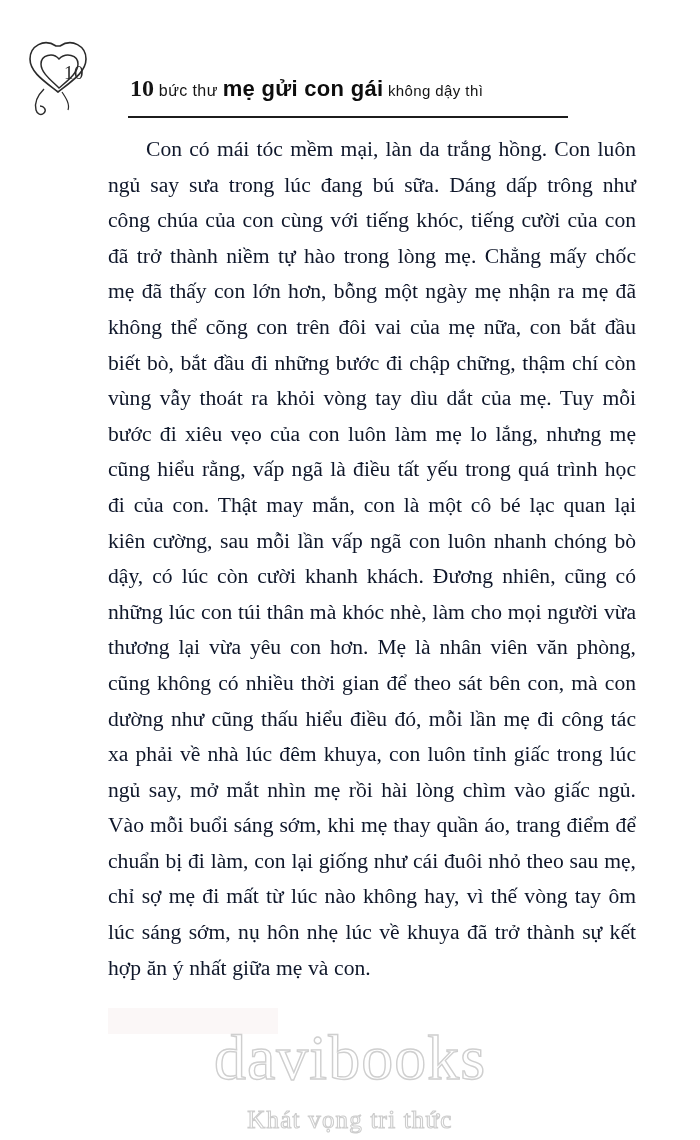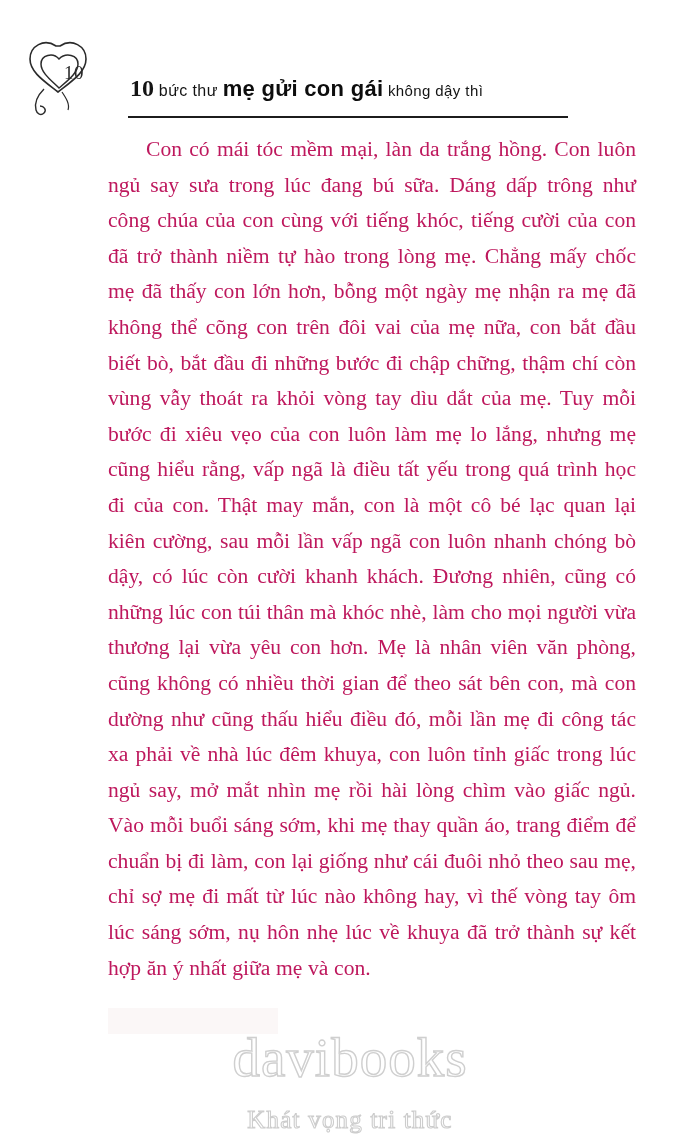--- a/index.html
+++ b/index.html
@@ -97,39 +97,39 @@
   .body-text {
     position: absolute;
     left: 108px;
     top: 132px;
     width: 528px;
     font-family: "Liberation Serif", serif;
     font-size: 21.6px;
     line-height: 35.6px;
     text-align: justify;
     text-align-last: left;
-    color: #be185d;
+    color: #0f172a;
     text-indent: 38px;
     hyphens: none;
     word-spacing: 0.3px;
   }
 
   
   .watermark {
     position: absolute;
     left: 0;
     top: 1018px;
     width: 700px;
     text-align: center;
     pointer-events: none;
     user-select: none;
   }
   .watermark .wm-main {
     font-family: "Liberation Serif", serif;
-    font-size: 55px;
+    font-size: 64px;
     line-height: 80px;
     color: #ffffff;
     -webkit-text-stroke: 1.4px #cfcfcf;
     letter-spacing: 1px;
   }
   .watermark .wm-sub {
     margin-top: 8px;
     font-family: Liberation Serif, serif;
     font-size: 25px;
     line-height: 28px;

